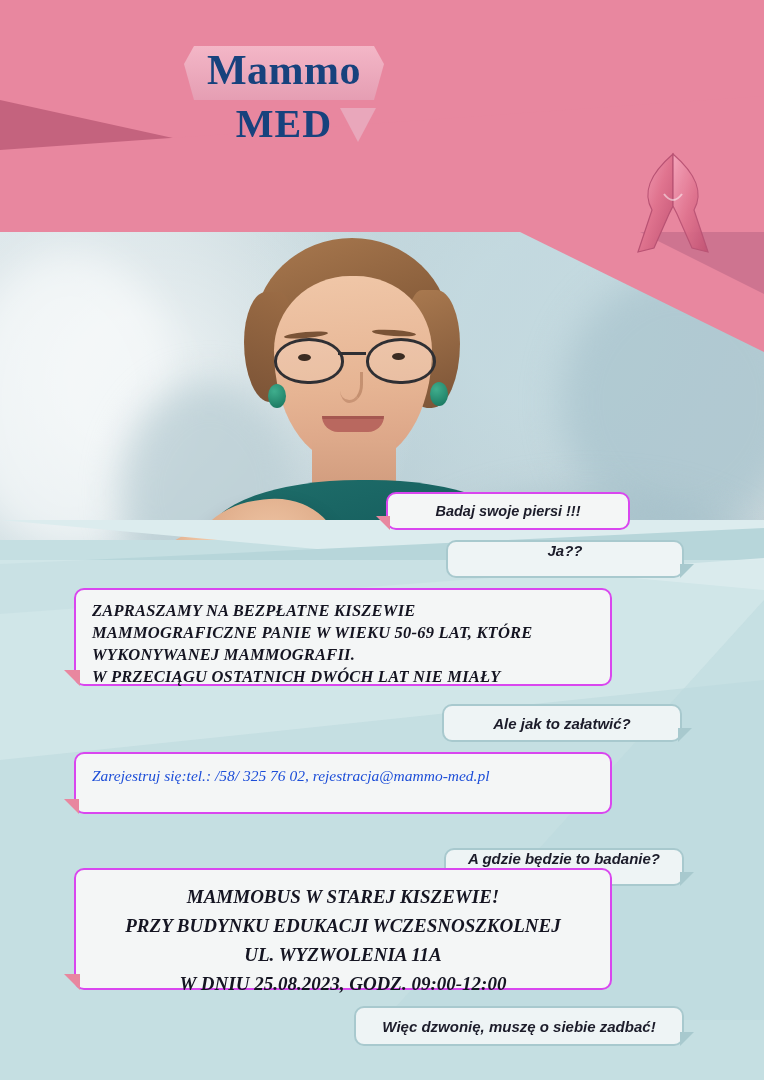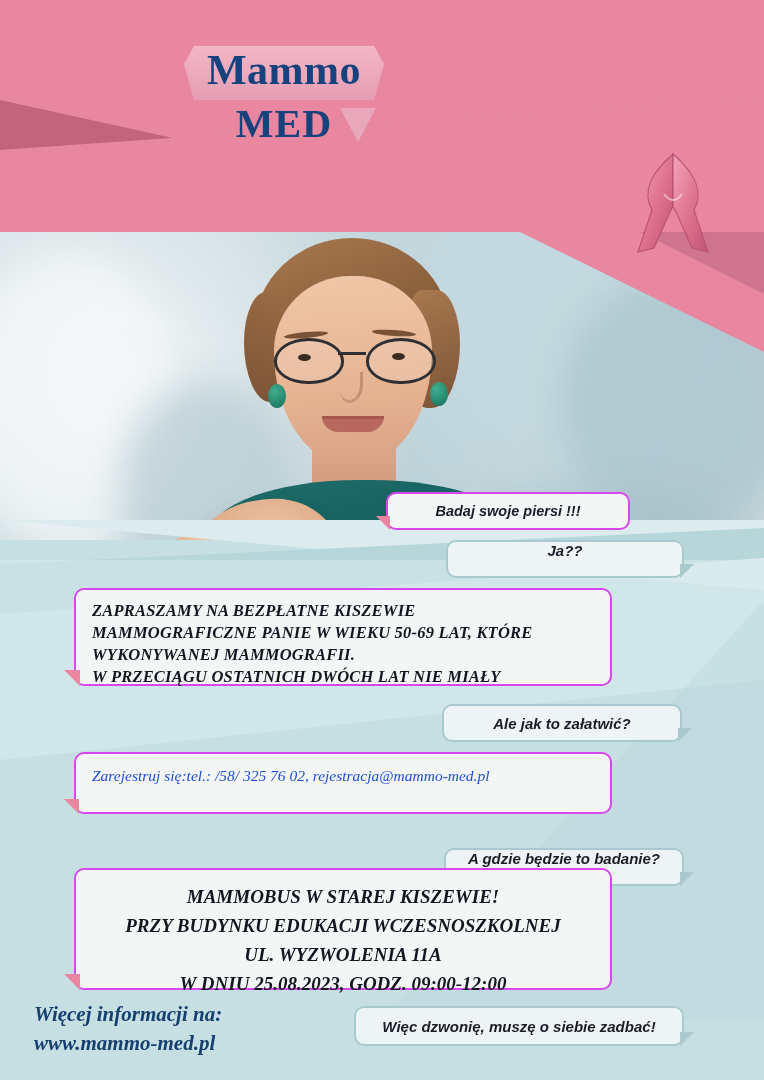--- a/index.html
+++ b/index.html
@@ -493,18 +493,14 @@
     <div>UL. WYZWOLENIA 11A</div>
     <div>W DNIU 25.08.2023, GODZ. 09:00-12:00</div>
     <span class="tail"></span>
   </div>
 
   <div class="bubble b-teal bub5">
     <span>Więc dzwonię, muszę o siebie zadbać!</span>
     <span class="tail"></span>
   </div>
 
-  <div class="more-info">
-    <span>Więcej informacji na:</span>
-    <span class="line2">www.mammo-med.pl</span>
-  </div>
 
 </div>
 
 </body></html>

